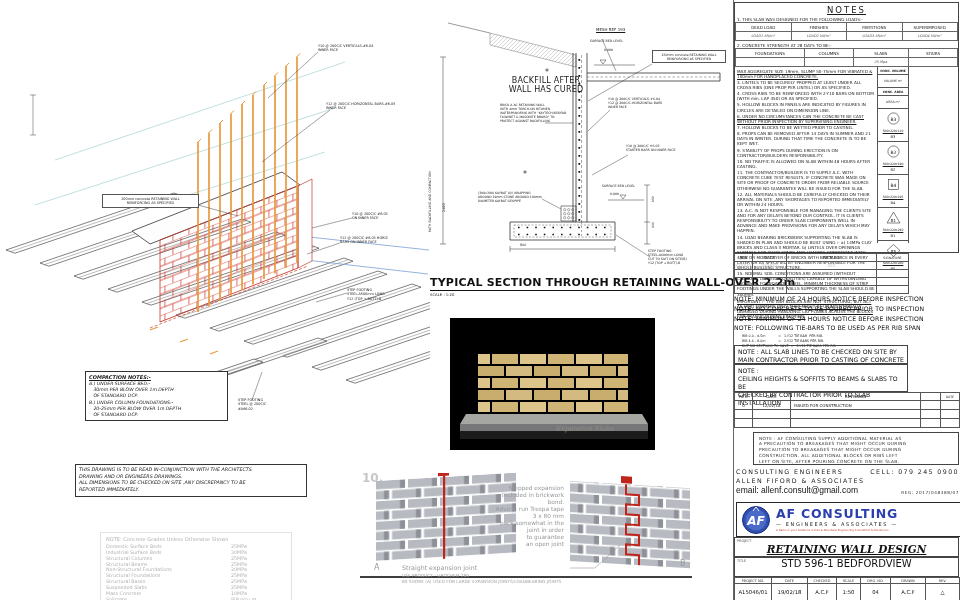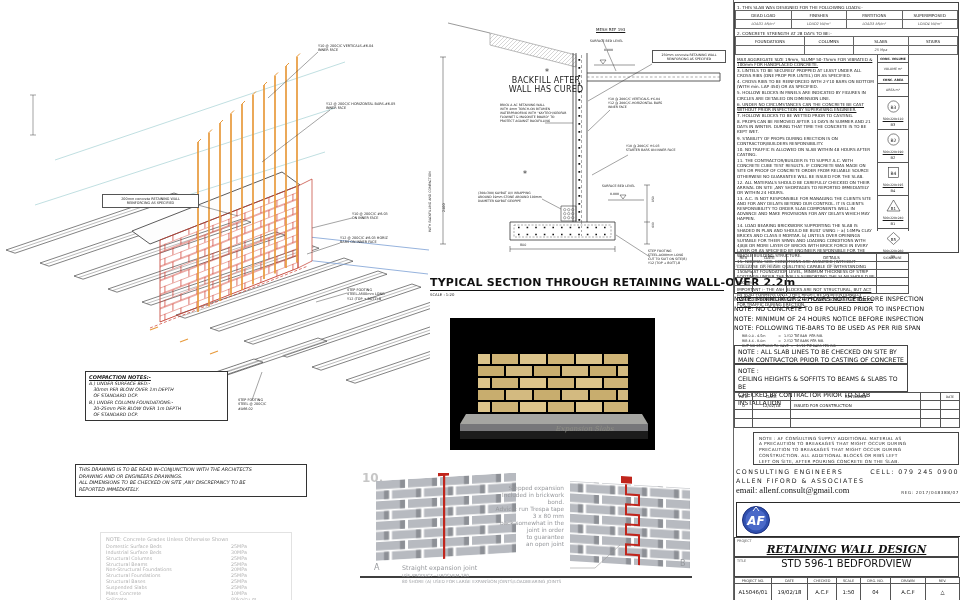--- a/index.html
+++ b/index.html
@@ -31,21 +31,21 @@
   .blk-code { font-size:3.6px; padding-top:2px; }
   table.grid { border-collapse:collapse; table-layout:fixed; }
   table.grid td { border:0.5px solid #555; font-size:4px; text-align:center; overflow:hidden; white-space:nowrap; }
   .bigline { font-size:6.15px; letter-spacing:0.1px; margin-bottom:2.8px; white-space:nowrap; color:#111; }
   .tieline { font-size:3.3px; margin:0 0 0.8px 8px; white-space:pre; color:#222; }
   .notebox { position:absolute; border:0.8px solid #444; font-size:6.1px; line-height:1.35; padding:1.5px 3px; white-space:pre-line; color:#111; }
   .supply { font-size:4.3px; line-height:1.35; letter-spacing:0.35px; padding:2.5px 5px; white-space:pre-line; color:#333; }
   .firm-row1 { display:flex; justify-content:space-between; font-size:6.3px; letter-spacing:1.4px; color:#222; }
   .firm-row2 { font-size:6.3px; letter-spacing:1.4px; margin-top:1.5px; color:#222; }
   .firm-row3 { display:flex; justify-content:space-between; align-items:flex-end; margin-top:1px; }
-  .firm-email { font-family:Liberation Serif, serif; font-size:8.5px; color:#111; }
+  .firm-email { font-family:Liberation Sans, sans-serif; font-size:8.5px; color:#111; }
   .firm-reg { font-size:4.2px; letter-spacing:0.6px; color:#333; }
   .logo-flex { display:flex; align-items:center; gap:5px; padding:2px 4px; }
   .logo-name { font-size:12.5px; font-weight:bold; color:#2b3fae; letter-spacing:0.8px; line-height:1; }
   .logo-sub { font-size:5px; letter-spacing:1.6px; color:#222; margin-top:1px; }
   .logo-tag { font-size:2.7px; color:#c0392b; margin-top:1px; }
   .rowlabel { position:absolute; top:1px; left:2px; font-size:3.4px; color:#555; }
   .project-text { text-align:center; font-family:"DejaVu Serif", serif; font-style:italic; font-weight:bold;
                   font-size:10.5px; text-decoration:underline; padding-top:5px; color:#111; }
   .title-line1 { text-align:center; font-size:7.2px; padding-top:3px; color:#111; }
   .title-line2 { text-align:center; font-size:10px; color:#111; }
@@ -330,20 +330,21 @@
 back somewhat in the
 joint in order
 to guarantee
 an open joint</div>
     <div class="jlab" style="left:320px;top:92px">B</div>
   </div>
 
   <div class="divider"></div>
 
   <div class="pbox" style="left:734px;top:2px;width:225px;height:251px">
+    <div class="notes-title">NOTES</div>
     <div class="n-line">1. THIS SLAB WAS DESIGNED FOR THE FOLLOWING LOADS:-</div>
     <table class="mini">
       <tbody>
           <tr>
         <td>DEAD LOAD</td>
         <td>FINISHES</td>
         <td>PARTITIONS</td>
         <td>SUPERIMPOSED</td>
       </tr>
       <tr>
@@ -542,20 +543,25 @@
   </div>
 
   <div class="pbox" style="left:736px;top:502px;width:254px;height:35px;border-width:1.4px;border-color:#2a2a2a">
     <div class="logo-flex">
       <svg width="30" height="30" viewBox="0 0 30 30">
         <circle cx="15" cy="15" r="13.5" fill="#2f4fae" stroke="#1b2f7e" stroke-width="1"></circle>
         <circle cx="15" cy="15" r="10.5" fill="#4a69c8"></circle>
         <text x="15" y="20" font-size="12" font-weight="bold" font-style="italic" text-anchor="middle" fill="#ffffff">AF</text>
         <path d="M12,6L15,2L18,6" stroke="#ffffff" stroke-width="1" fill="none"></path>
       </svg>
+      <div>
+        <div class="logo-name">AF CONSULTING</div>
+        <div class="logo-sub">—  ENGINEERS &amp; ASSOCIATES  —</div>
+        <div class="logo-tag">A Name in your Solutions in Civil &amp; Structural Engineering Committed to Excellence</div>
+      </div>
     </div>
   </div>
 
   <div class="pbox" style="left:734px;top:537px;width:225px;height:20px">
     <span class="rowlabel">PROJECT</span>
     <div class="project-text">RETAINING WALL DESIGN SECTIONS</div>
   </div>
 
   <div class="pbox" style="left:734px;top:557px;width:225px;height:20px">
     <span class="rowlabel">TITLE</span>

